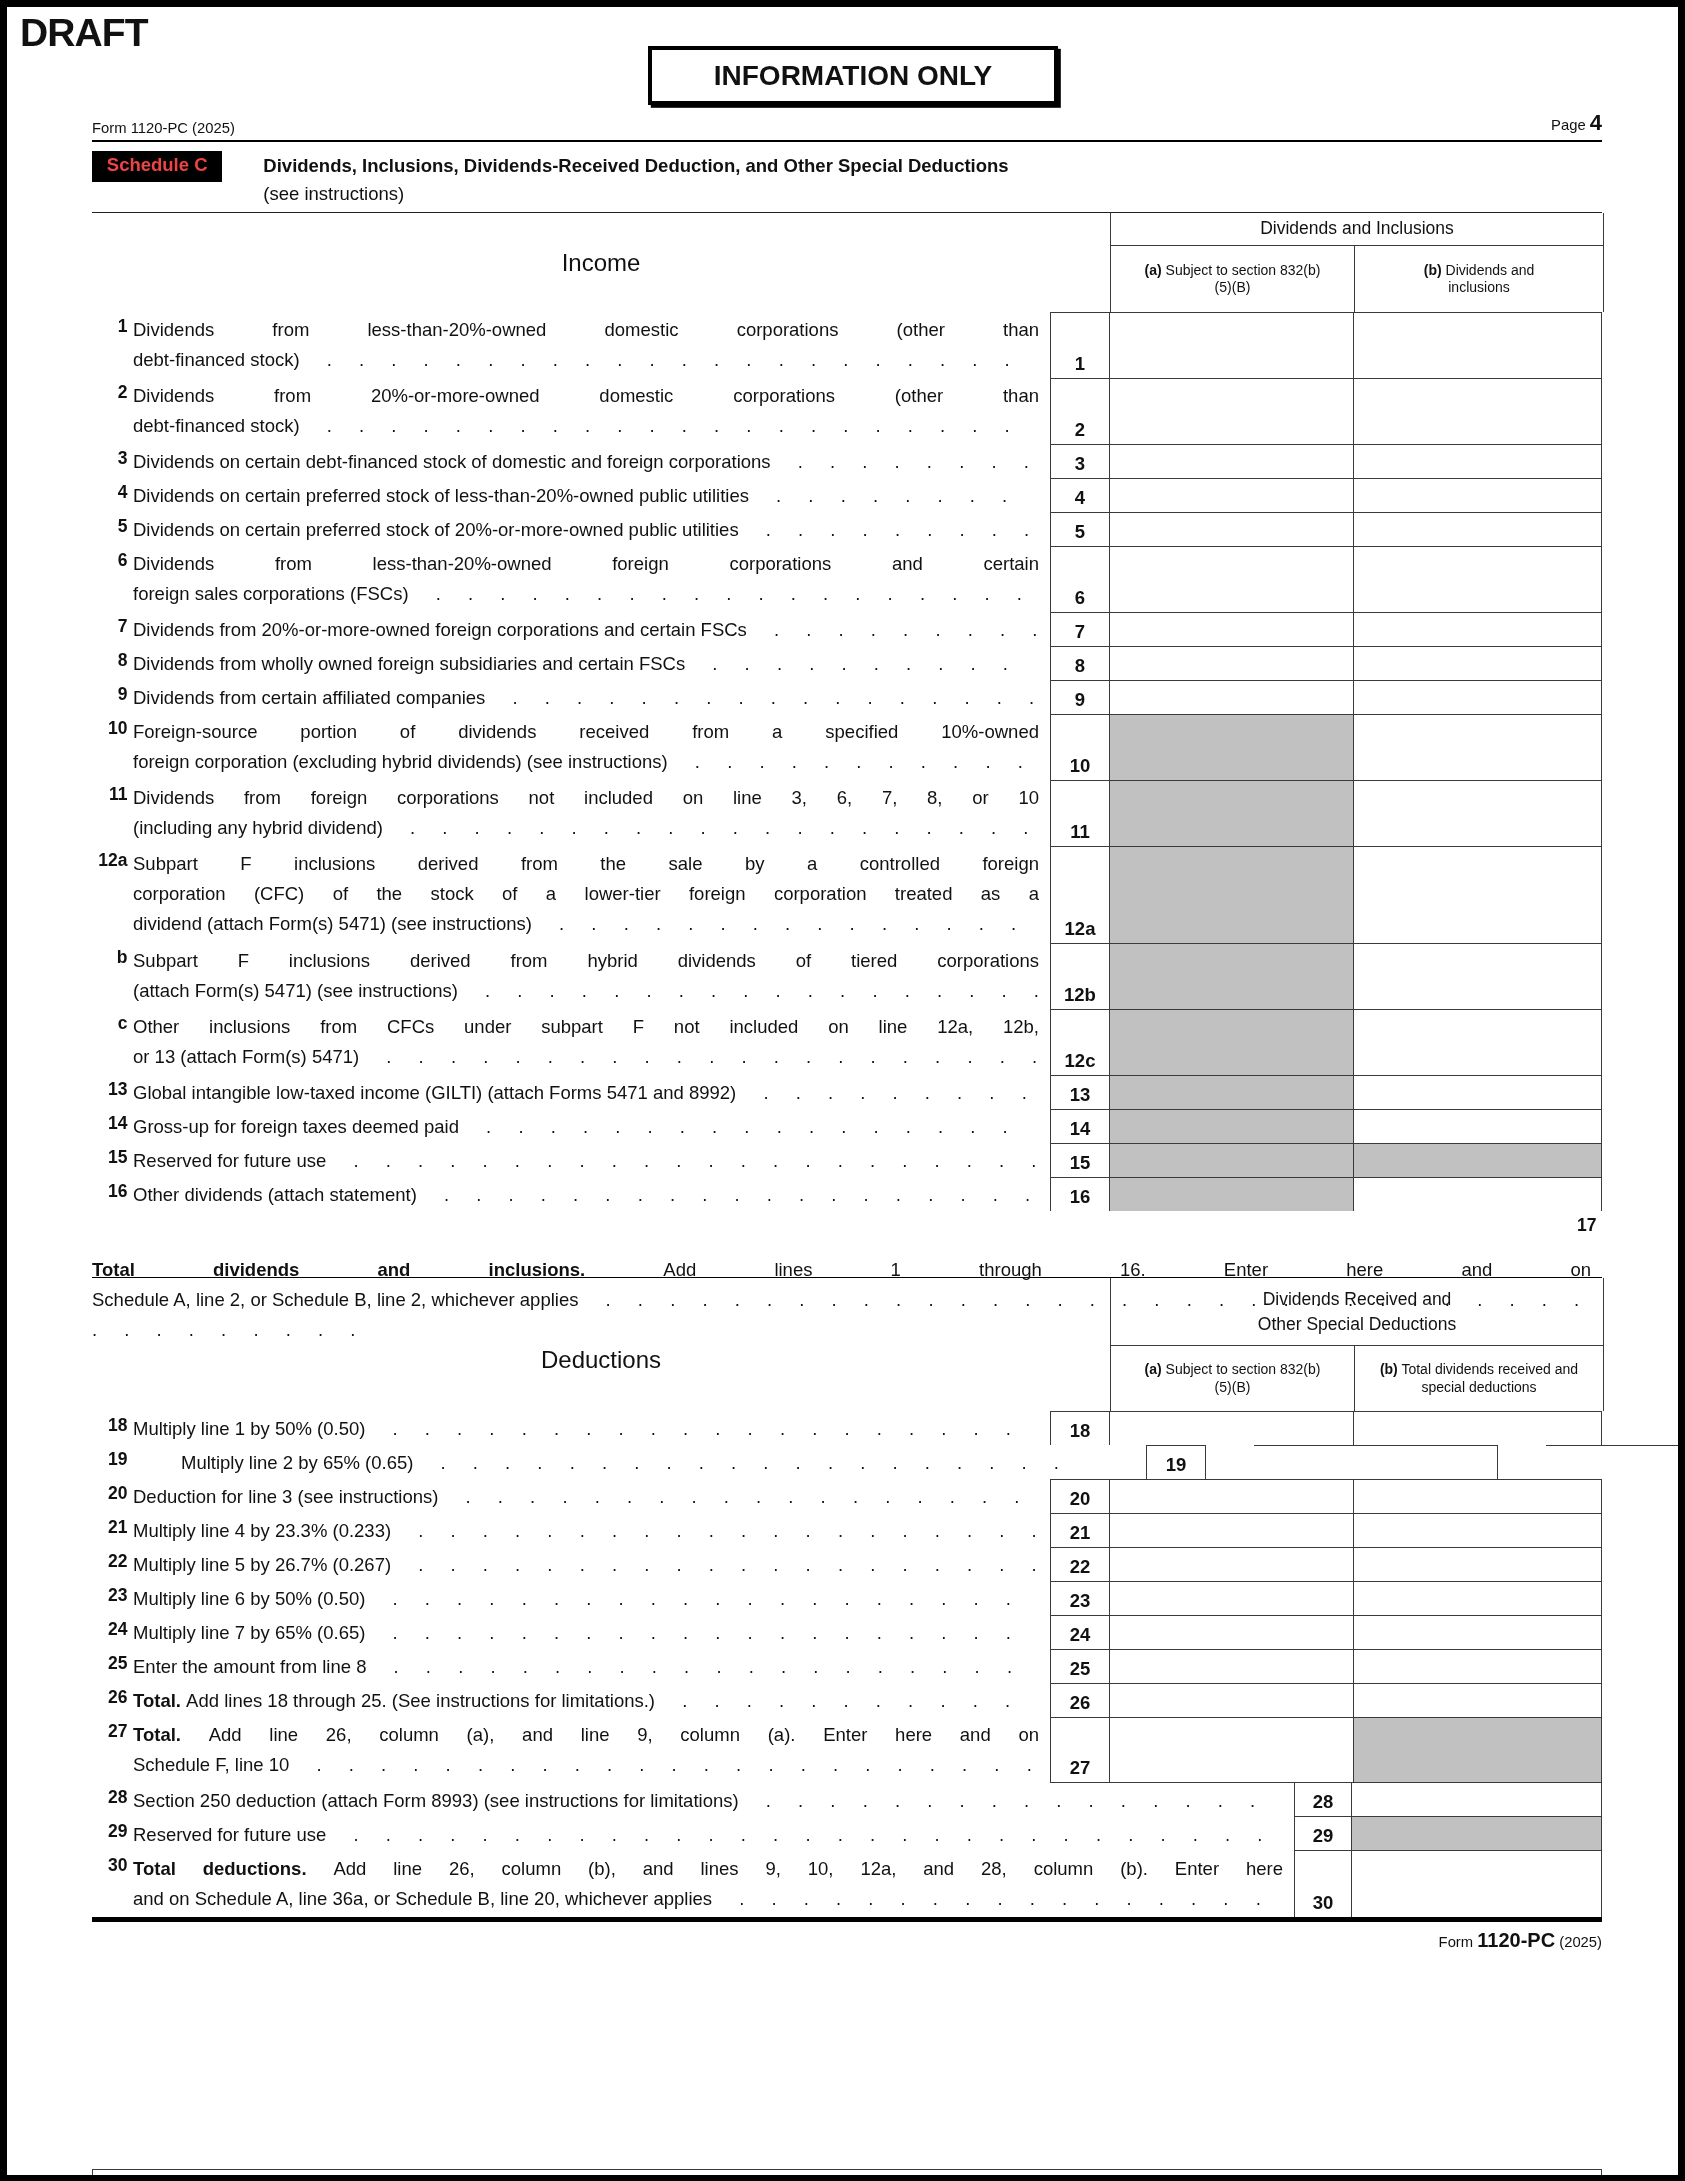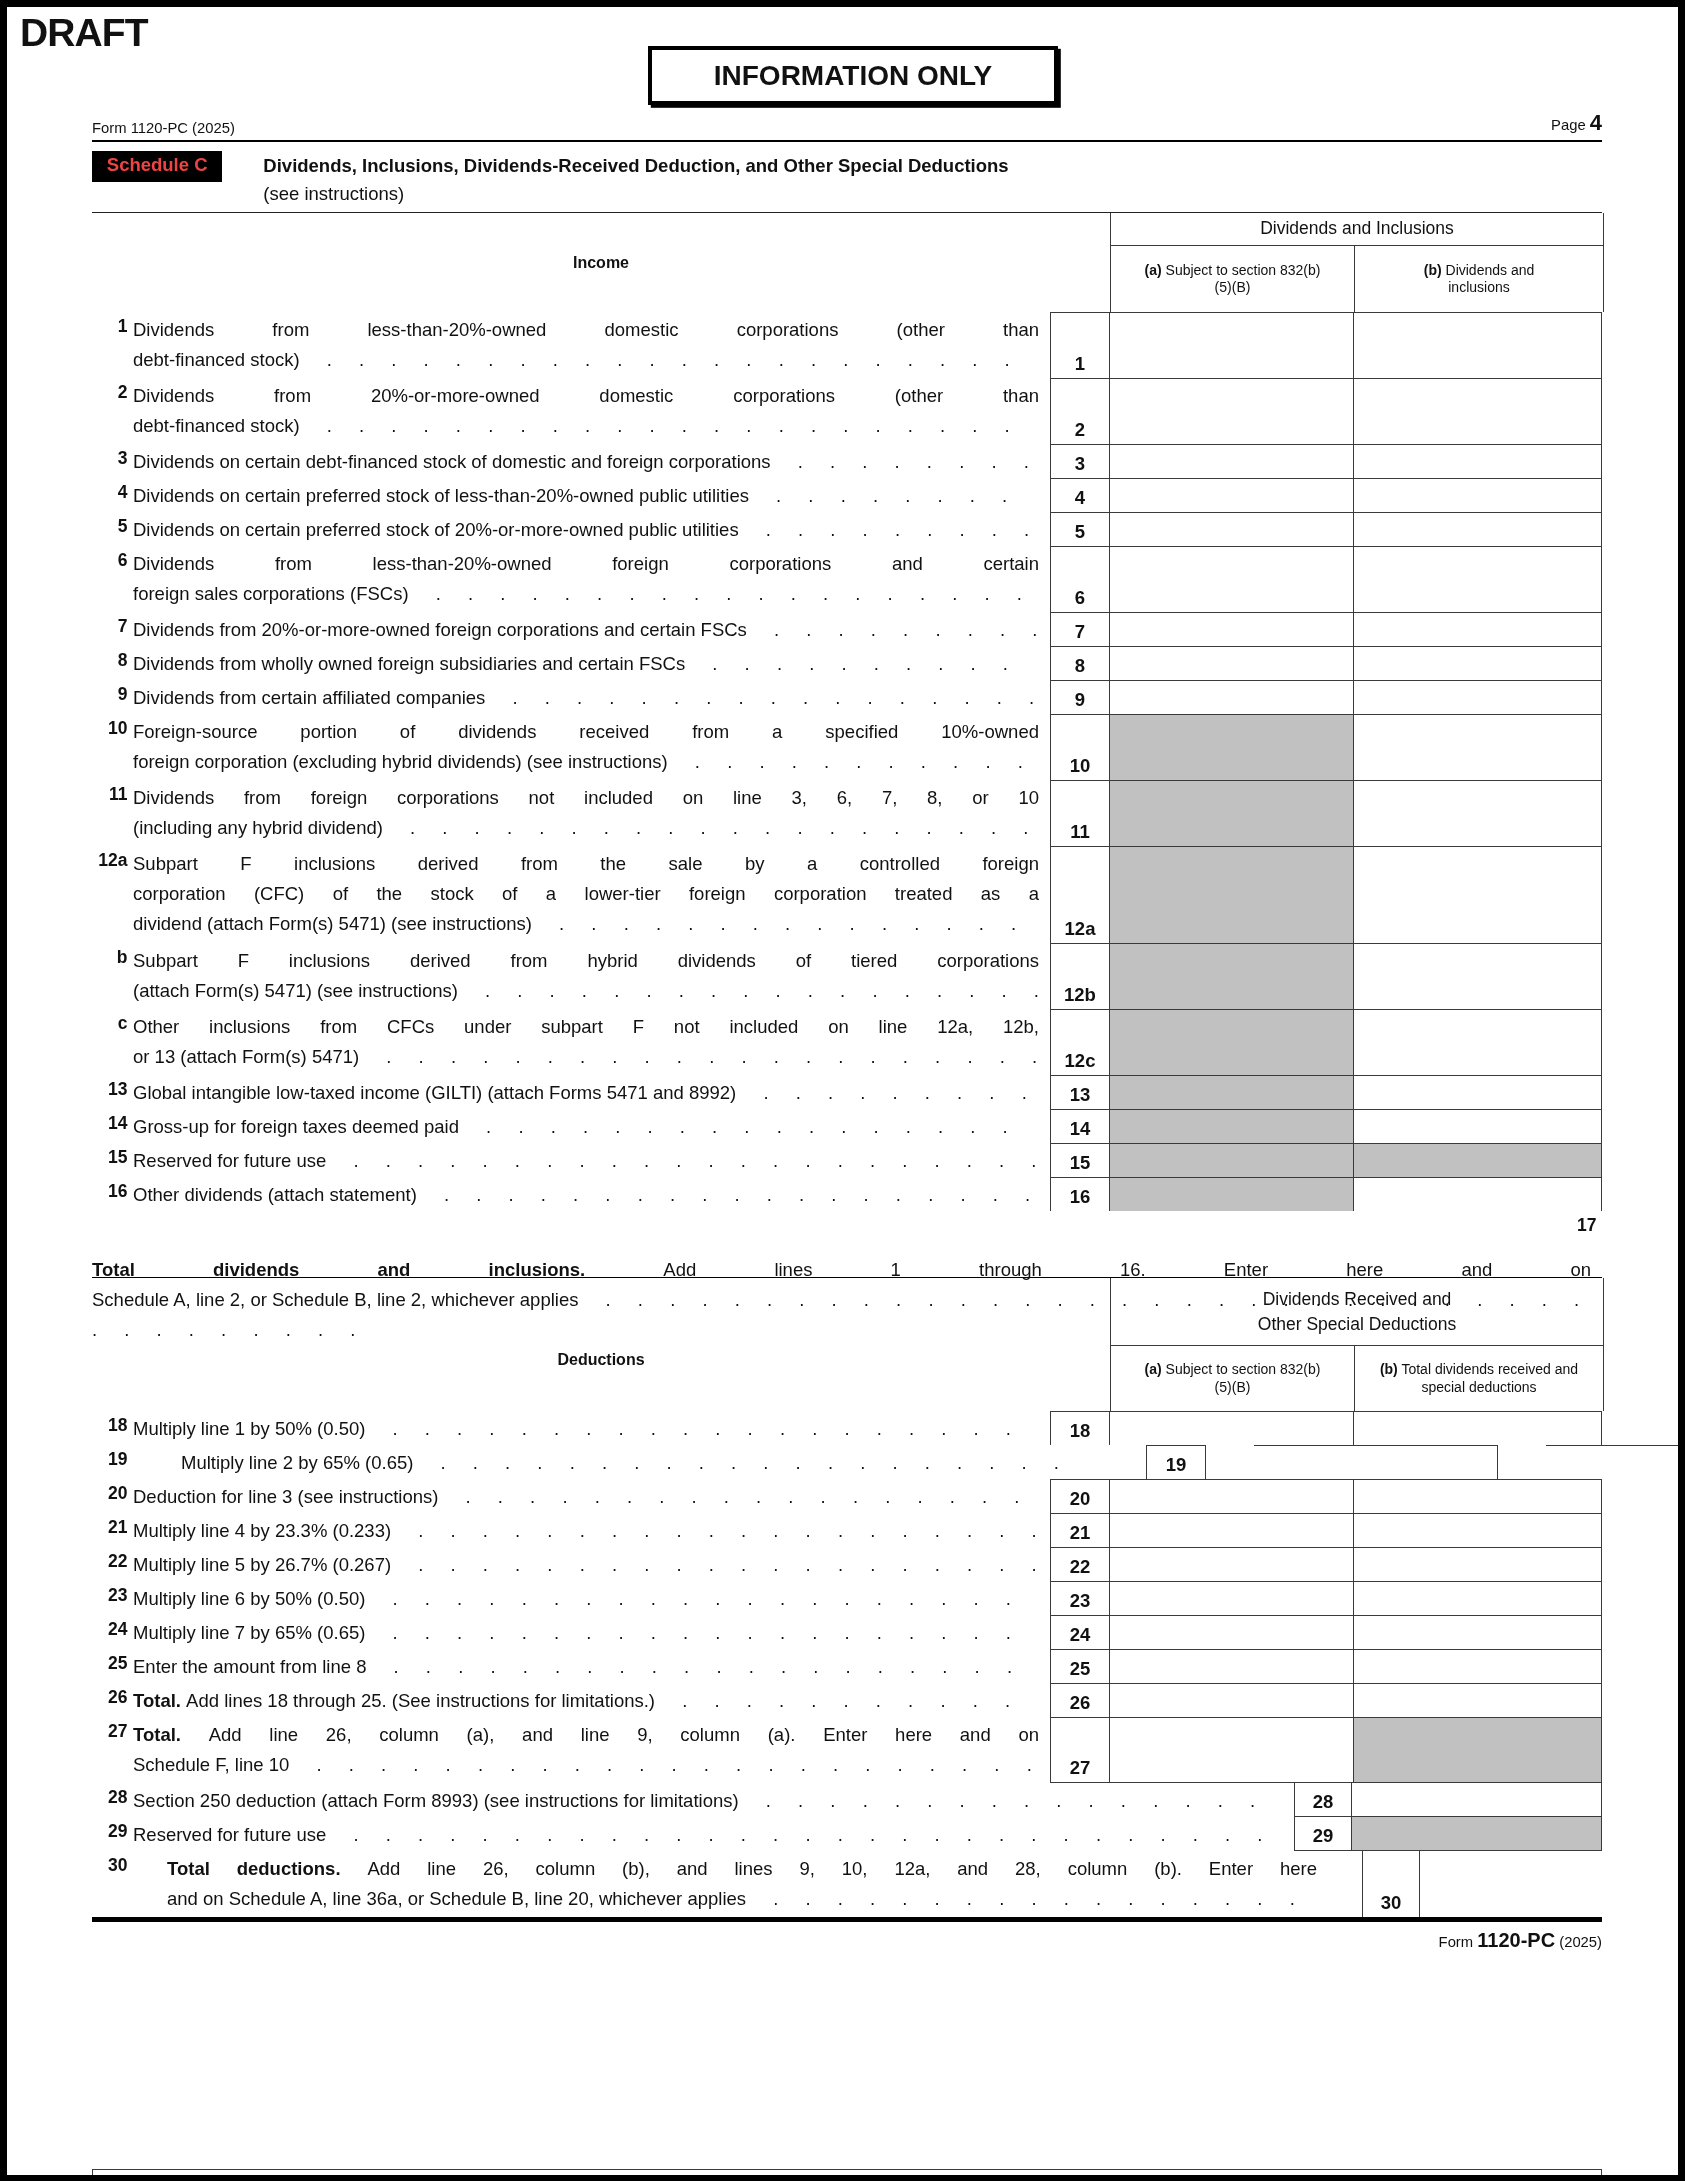--- a/index.html
+++ b/index.html
@@ -21,21 +21,21 @@
   .rule1 { height: 2.8px; background: #000; margin-bottom: 6.5px; }
   .schedule-row { display: flex; padding: 1.8px 0 7.4px 0; }
   .badge { background: #000; color: #ef4444; font-weight: bold; font-size: 18.5px;
            padding: 3.7px 14.8px 4.6px 14.8px; height: 31px; white-space: nowrap; }
   .sched-text { margin-left: 41px; }
   .sched-title { font-weight: bold; font-size: 18.5px; padding-top: 4.6px; }
   .sched-sub { font-size: 18.5px; margin-top: 5.5px; }
   .table { border-top: 1.8px solid #222; }
   .band { display: flex; }
   .band-left { flex: 0 0 1018px; display: flex; align-items: center; justify-content: center; }
-  .sec-heading { font-size: 16px; font-weight: bold; }
+  .sec-heading { font-size: 24px; font-weight: normal; }
   .band-box { flex: 0 0 492px; border-left: 1.8px solid #3a3a3a; border-right: 1.8px solid #3a3a3a; }
   .band-title { border-bottom: 1.8px solid #3a3a3a; text-align: center; font-size: 17.5px; }
   .band1 .band-title { height: 33px; line-height: 31px; }
   .band2 { border-top: 1.8px solid #000; }
   .band2 .band-title { height: 68px; line-height: 25px; padding-top: 8.3px; }
   .band2 .band-left { padding-top: 31px; }
   .band-cols { display: flex; }
   .band1 .band-cols { height: 66px; }
   .band2 .band-cols { height: 65px; }
   .band-col { display: flex; flex-direction: column; align-items: center; justify-content: center;
@@ -412,21 +412,21 @@
             <div class="colb"></div>
           </div>
           <div class="row wide" style="height: 34px;">
             <div class="num">29</div>
             <div class="desc">
               <div class="ll">Reserved for future use<span class="dots"> . . . . . . . . . . . . . . . . . . . . . . . . . . . . . . . . . . . . . . . .</span></div>
             </div>
             <div class="numbox">29</div>
             <div class="colb shade"></div>
           </div>
-          <div class="row wide last" style="height: 66px; gap: 34px;">
+          <div class="row wide last" style="height: 66px;">
             <div class="num">30</div>
             <div class="desc">
               <div class="jl"><b>Total deductions. </b>Add line 26, column (b), and lines 9, 10, 12a, and 28, column (b). Enter here</div>
               <div class="ll">and on Schedule A, line 36a, or Schedule B, line 20, whichever applies<span class="dots"> . . . . . . . . . . . . . . . . . . . . . . . . . . . . . . . . . . . . . . . .</span></div>
             </div>
             <div class="numbox">30</div>
             <div class="colb"></div>
           </div>
         </div>
 

